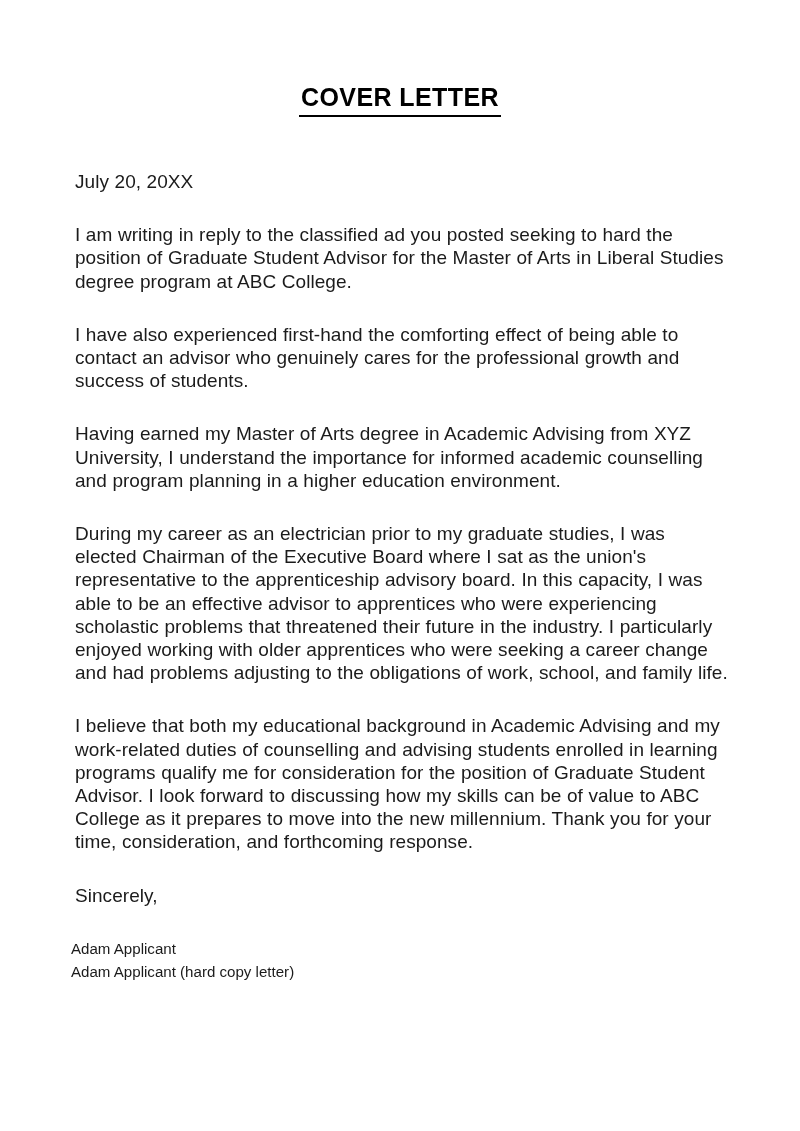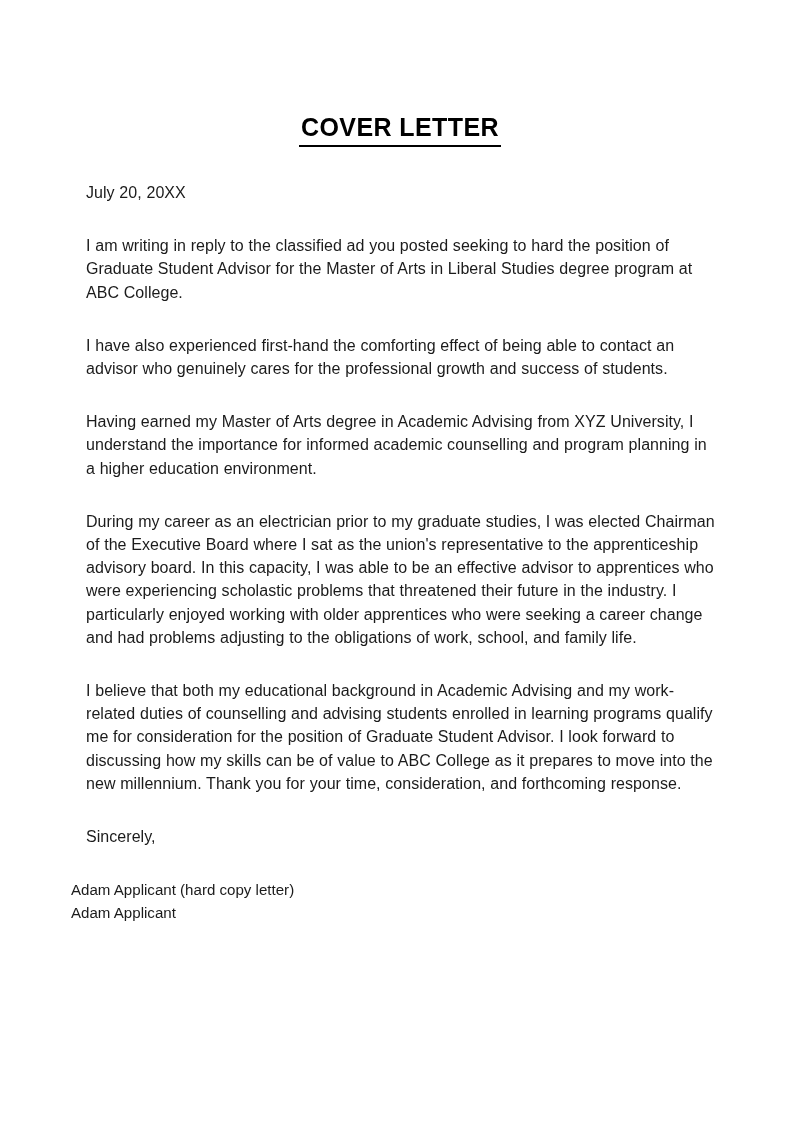--- a/index.html
+++ b/index.html
@@ -16,21 +16,21 @@
     margin: 0 auto;
     overflow: hidden;
     font-family: "Liberation Sans", sans-serif;
     color: #1b1b1b;
     -webkit-font-smoothing: antialiased;
   }
 
   
   .title-block {
     position: absolute;
-    top: 114px;
+    top: 84px;
     left: 0;
     width: 800px;
     text-align: center;
   }
 
   .doc-title {
     display: inline-block;
     font-size: 25px;
     font-weight: 700;
     letter-spacing: 0.4px;
@@ -43,26 +43,26 @@
   
   .letter {
     position: absolute;
     top: 166px;
     left: 71px;
     width: 662px;
   }
 
   .letter-line,
   .letter-para {
-    font-size: 16px;
+    font-size: 19px;
     line-height: 23.2px;
     color: #1b1b1b;
     letter-spacing: 0.05px;
     word-spacing: 0.2px;
-    margin: 15px;
+    margin: 4px;
     text-align: left;
   }
 
   .date-line {
     margin-bottom: 30px;
   }
 
   .salutation-line {
     margin-bottom: 30px;
   }
@@ -106,19 +106,19 @@
 
     <p class="letter-para">Having earned my Master of Arts degree in Academic Advising from XYZ University, I understand the importance for informed academic counselling and program planning in a higher education environment.</p>
 
     <p class="letter-para">During my career as an electrician prior to my graduate studies, I was elected Chairman of the Executive Board where I sat as the union's representative to the apprenticeship advisory board. In this capacity, I was able to be an effective advisor to apprentices who were experiencing scholastic problems that threatened their future in the industry. I particularly enjoyed working with older apprentices who were seeking a career change and had problems adjusting to the obligations of work, school, and family life.</p>
 
     <p class="letter-para">I believe that both my educational background in Academic Advising and my work-related duties of counselling and advising students enrolled in learning programs qualify me for consideration for the position of Graduate Student Advisor. I look forward to discussing how my skills can be of value to ABC College as it prepares to move into the new millennium. Thank you for your time, consideration, and forthcoming response.</p>
 
     <p class="letter-line closing-line">Sincerely,</p>
 
     <div class="signature-block">
+      <p class="signature-line">Adam Applicant</p>
       <p class="signature-line">Adam Applicant (hard copy letter)</p>
-      <p class="signature-line">Adam Applicant</p>
     </div>
 
   </div>
 
 </div>
 
 </body></html>

